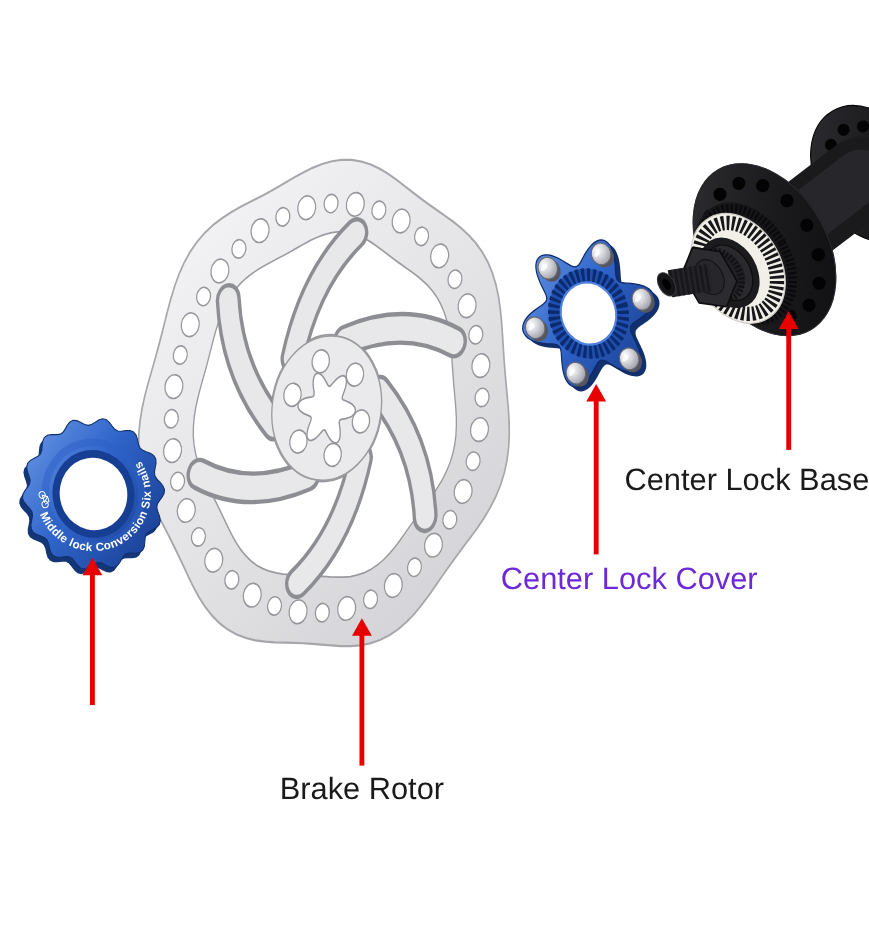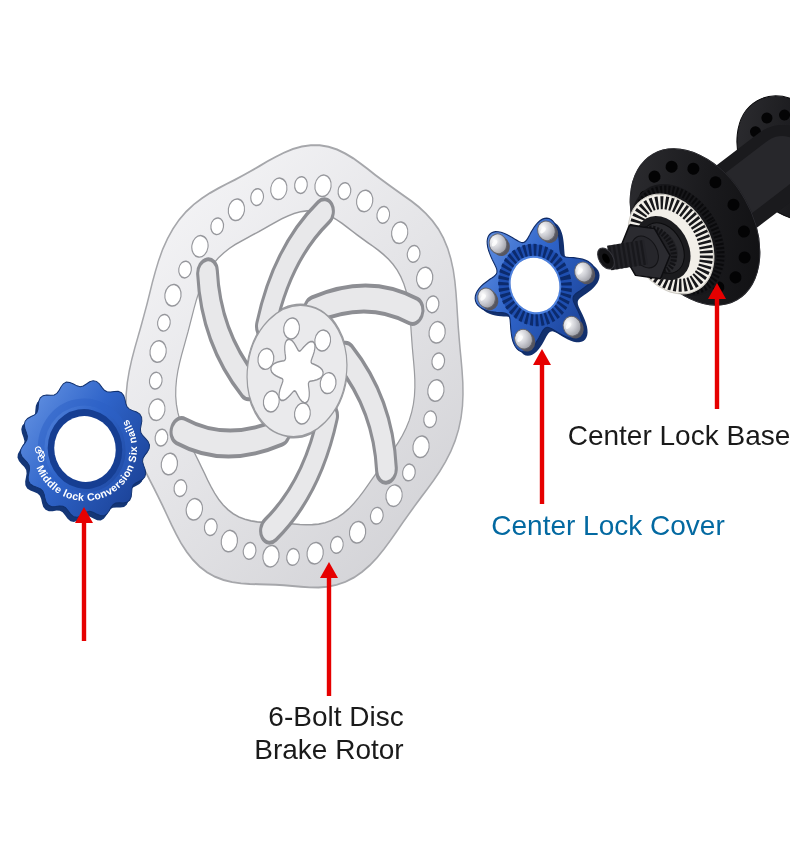--- a/index.html
+++ b/index.html
@@ -234,20 +234,19 @@
         <polygon points="320,578 338,578 329,562" fill="#e60000"></polygon>
         <rect x="539.8" y="364" width="4.4" height="140" fill="#e60000"></rect>
         <polygon points="533,365 551,365 542,349" fill="#e60000"></polygon>
         <rect x="714.8" y="298" width="4.4" height="111" fill="#e60000"></rect>
         <polygon points="708,299 726,299 717,283" fill="#e60000"></polygon>
       </g>
   </svg>
 
 
   <div class="label" style="left: 329px; top: 700px; color: rgb(26, 26, 26);">
-    <div>6-Bolt Disc</div>
     <div>Brake Rotor</div>
   </div>
 
-  <div class="label" style="left: 608px; top: 509px; color: #0369a1;">Center Lock Cover</div>
+  <div class="label" style="left: 572px; top: 509px; color: #6d28d9;">Center Lock Cover</div>
 
   <div class="label" style="left: 679px; top: 419px; color: rgb(26, 26, 26);">Center Lock Base</div>
 </div>
 
 </body></html>

